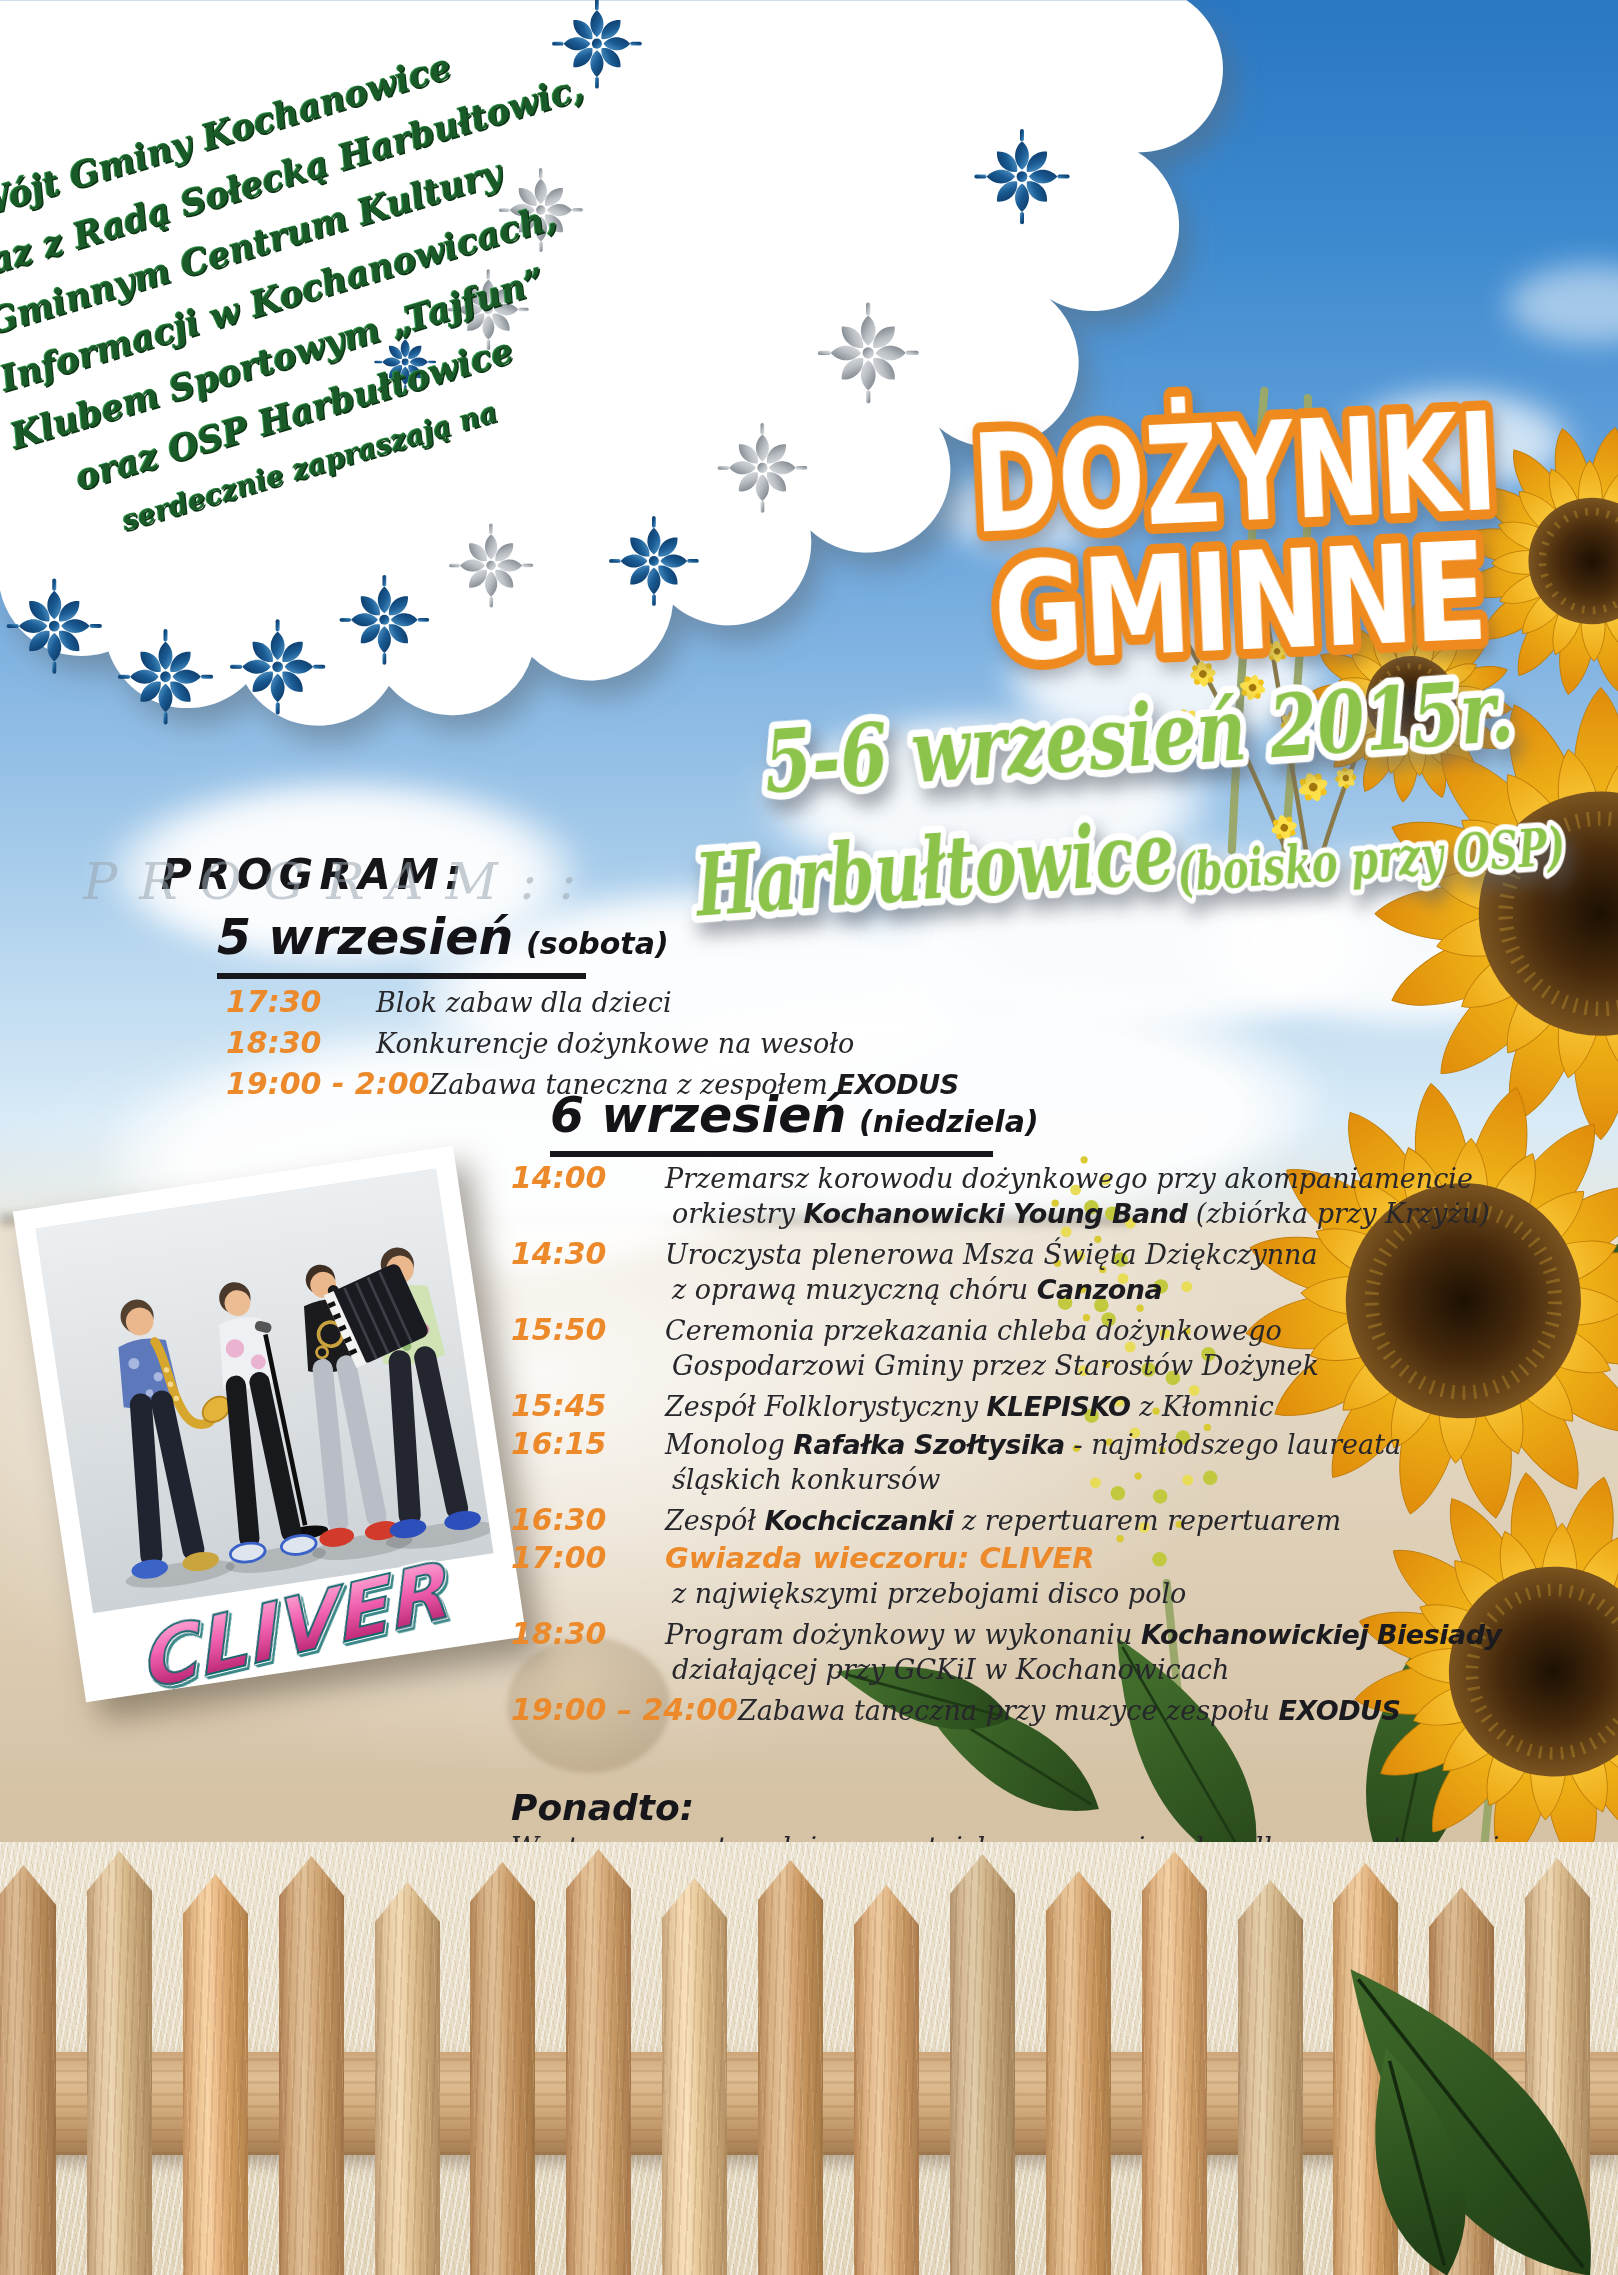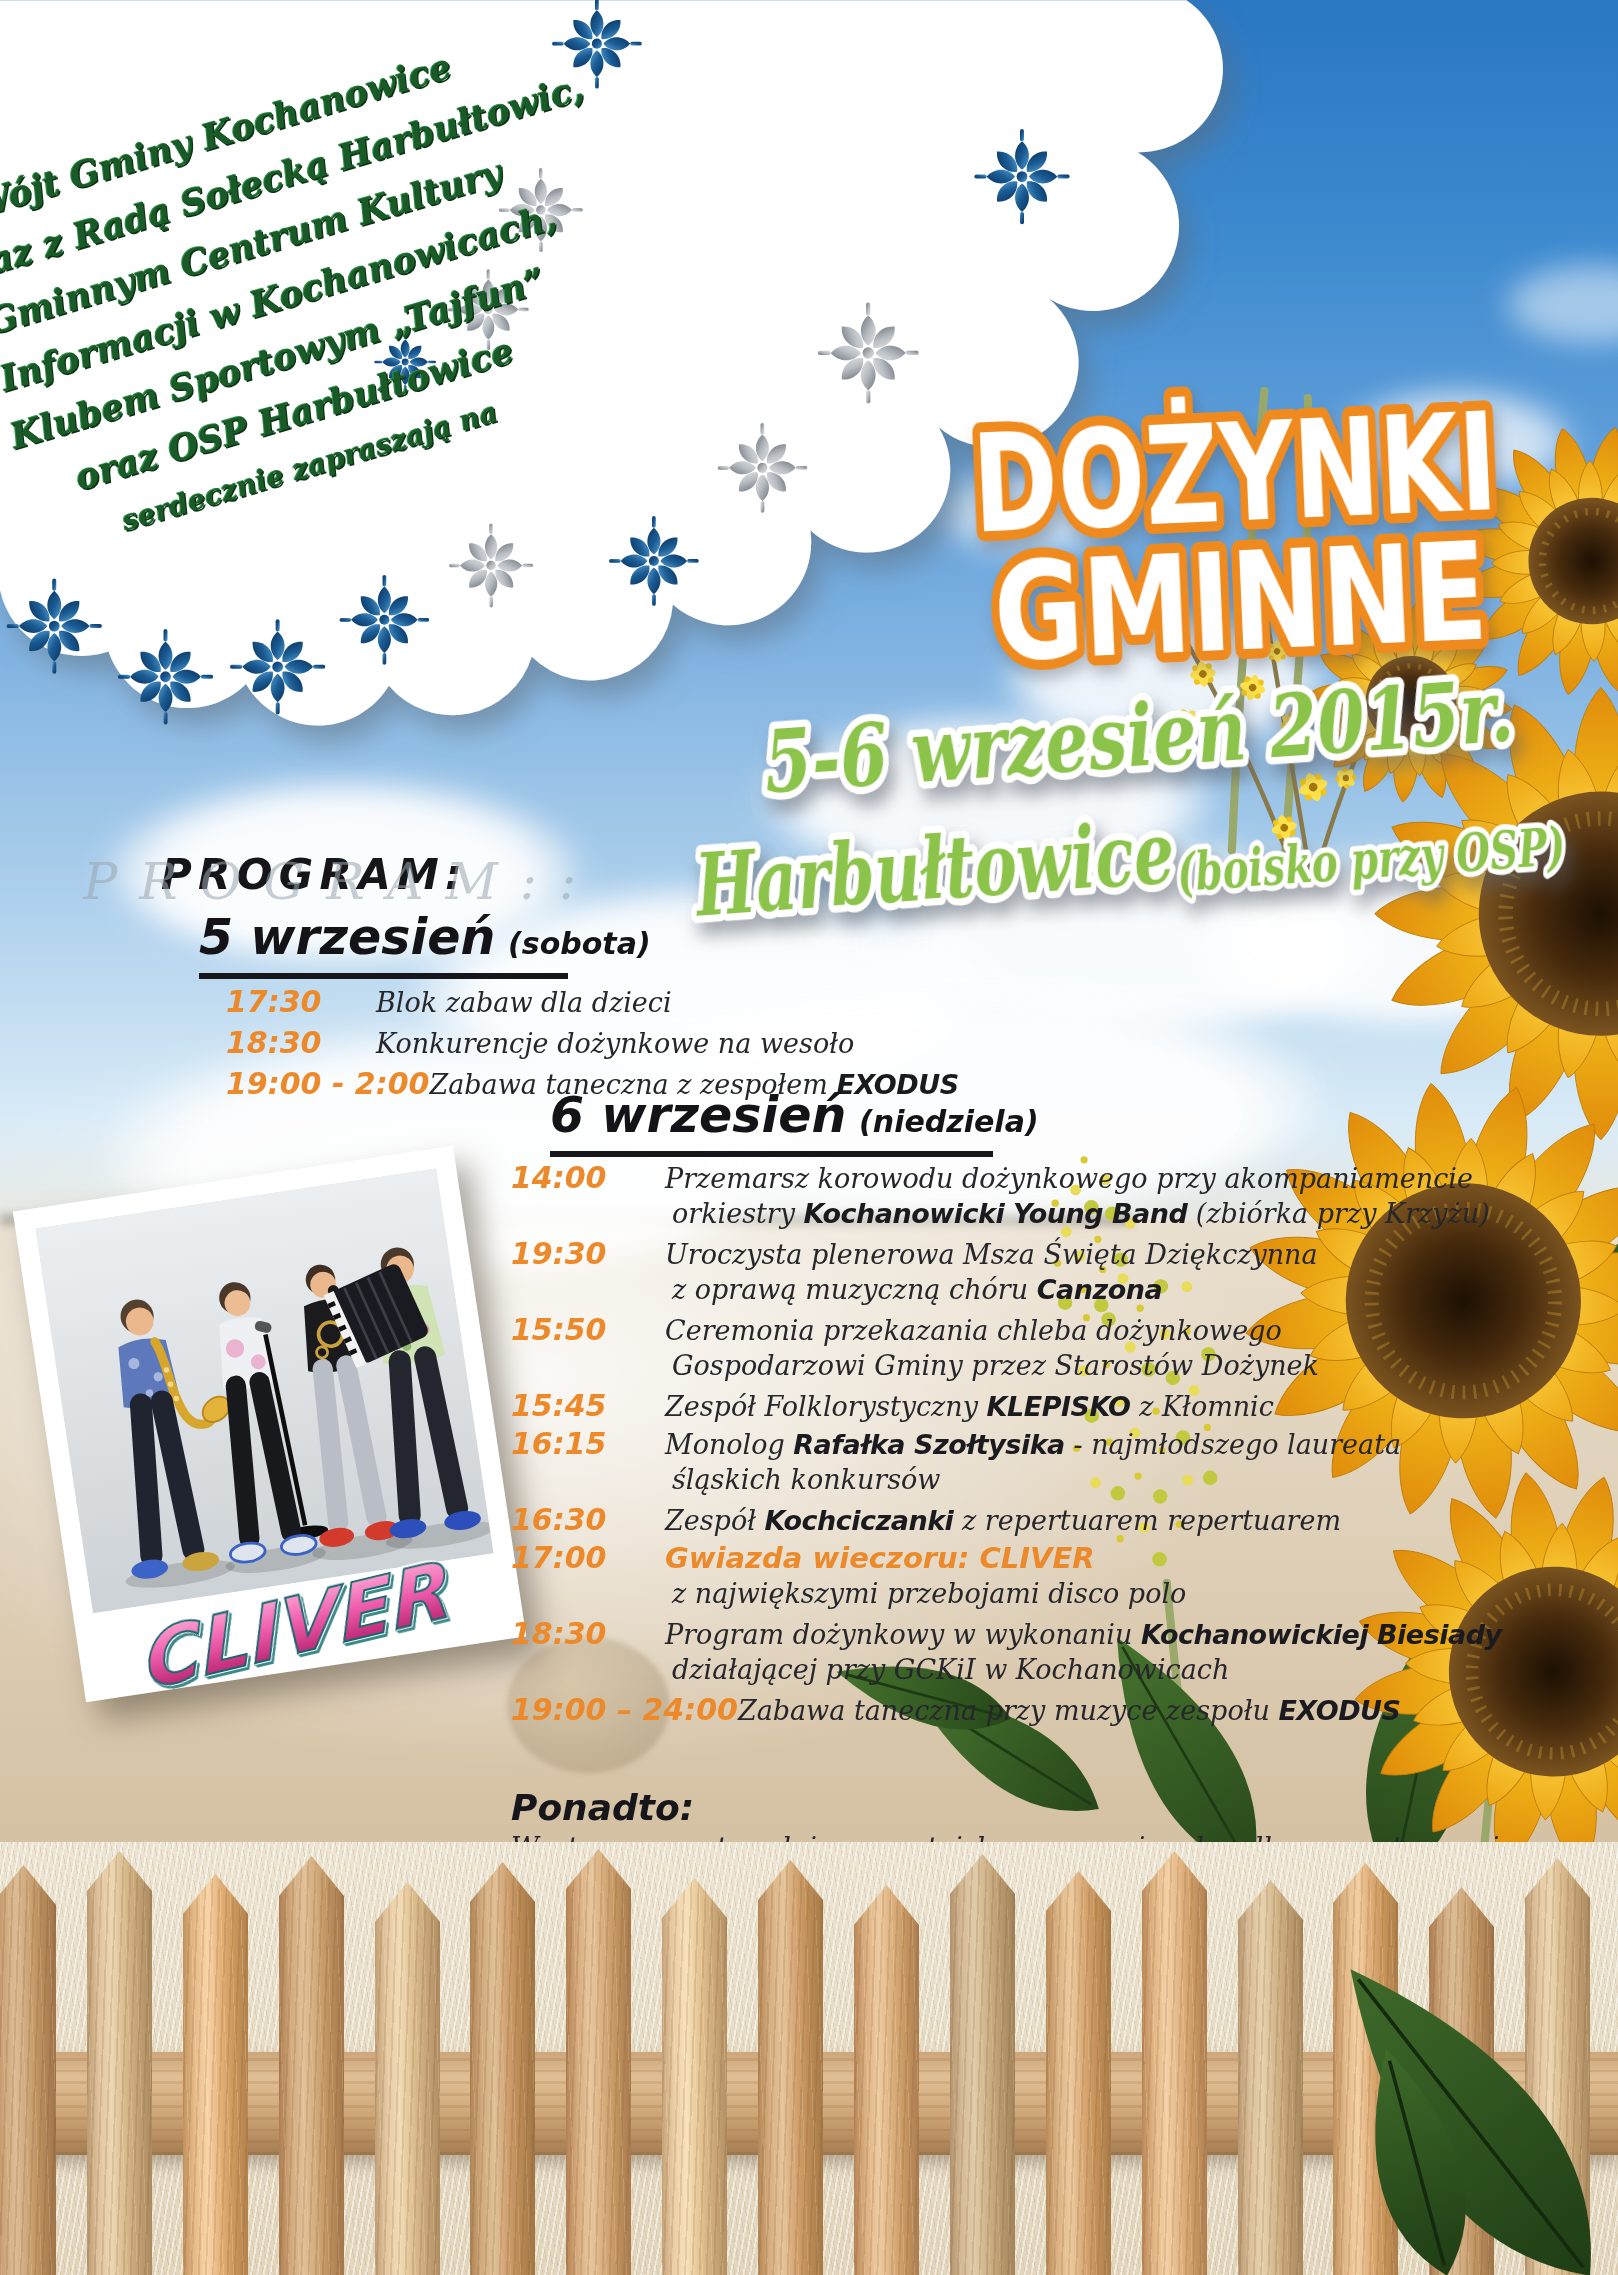--- a/index.html
+++ b/index.html
@@ -38,21 +38,21 @@
     fill:var(--date-green,#8cc34b);stroke:#fff;stroke-width:16px;paint-order:stroke;stroke-linejoin:round;text-anchor:middle}
   .date-small{font-size:58px;stroke-width:12px}
 
   
   #program-echo{left:83px;top:852px;font:italic 51px "DejaVu Serif",serif;color:#9aa6b0;opacity:.55;letter-spacing:22px;z-index:5;white-space:nowrap}
   #program-heading{left:161px;top:850px;font:bold italic 42px "DejaVu Sans",sans-serif;color:#16161a;letter-spacing:6.3px;z-index:5}
   .day-head{z-index:5;color:#141418;white-space:nowrap}
   .dh-title{font:bold italic 49px "DejaVu Sans",sans-serif}
   .dh-sub{font:bold italic 30px "DejaVu Sans",sans-serif;margin-left:12.7px}
   .dh-rule{height:5.4px;background:#17171b;margin-top:7.2px;box-shadow:0 16.3px 14.5px -5.4px rgba(120,128,140,.6)}
-  #day1-head{left:199px;top:909px}
+  #day1-head{left:217px;top:909px}
   #day2-head{left:550px;top:1087px}
   .pitems{z-index:5;white-space:nowrap}
   #day1-items{left:226px;top:984px}
   #day2-items{left:511px;top:1160px}
   .pi-line{line-height:41px;height:41px}
   #day2-items .pi-line{line-height:38px;height:38px}
   .pi-time{display:inline-block;min-width:154px;font:bold italic 30px "DejaVu Sans",sans-serif;color:var(--accent-orange,#ec8a2b)}
   #day1-items .pi-time{min-width:150px}
   .pi-text{font:italic 27px "DejaVu Serif",serif;color:#26262b}
   .pi-bold{font:bold italic 27px "DejaVu Sans",sans-serif;color:#1b1b1f;letter-spacing:-0.5px}
@@ -586,21 +586,21 @@
       <div class="pi-line"><span class="pi-time">19:00 - 2:00</span><span class="pi-text">Zabawa taneczna z zespołem </span><span class="pi-bold">EXODUS</span></div>
     </div>
 
   <div id="day2-head" class="abs day-head">
     <span class="dh-title">6 wrzesień</span><span class="dh-sub">(niedziela)</span>
     <div class="dh-rule" style="width:443px"></div>
   </div>
   <div id="day2-items" class="abs pitems">
       <div class="pi-line"><span class="pi-time">14:00</span><span class="pi-text">Przemarsz korowodu dożynkowego przy akompaniamencie</span></div>
       <div class="pi-line pi-cont"><span class="pi-text">orkiestry </span><span class="pi-bold">Kochanowicki Young Band</span><span class="pi-text"> (zbiórka przy Krzyżu)</span></div>
-      <div class="pi-line"><span class="pi-time">19:30</span><span class="pi-text">Uroczysta plenerowa Msza Święta Dziękczynna</span></div>
+      <div class="pi-line"><span class="pi-time">14:30</span><span class="pi-text">Uroczysta plenerowa Msza Święta Dziękczynna</span></div>
       <div class="pi-line pi-cont"><span class="pi-text">z oprawą muzyczną chóru </span><span class="pi-bold">Canzona</span></div>
       <div class="pi-line"><span class="pi-time">15:50</span><span class="pi-text">Ceremonia przekazania chleba dożynkowego</span></div>
       <div class="pi-line pi-cont"><span class="pi-text">Gospodarzowi Gminy przez Starostów Dożynek</span></div>
       <div class="pi-line"><span class="pi-time">15:45</span><span class="pi-text">Zespół Folklorystyczny </span><span class="pi-bold">KLEPISKO</span><span class="pi-text"> z Kłomnic</span></div>
       <div class="pi-line"><span class="pi-time">16:15</span><span class="pi-text">Monolog </span><span class="pi-bold">Rafałka Szołtysika</span><span class="pi-text"> - najmłodszego laureata</span></div>
       <div class="pi-line pi-cont"><span class="pi-text">śląskich konkursów</span></div>
       <div class="pi-line"><span class="pi-time">16:30</span><span class="pi-text">Zespół </span><span class="pi-bold">Kochciczanki</span><span class="pi-text"> z repertuarem repertuarem</span></div>
       <div class="pi-line"><span class="pi-time">17:00</span><span class="pi-hl">Gwiazda wieczoru: CLIVER</span></div>
       <div class="pi-line pi-cont"><span class="pi-text">z największymi przebojami disco polo</span></div>
       <div class="pi-line"><span class="pi-time">18:30</span><span class="pi-text">Program dożynkowy w wykonaniu </span><span class="pi-bold">Kochanowickiej Biesiady</span></div>

